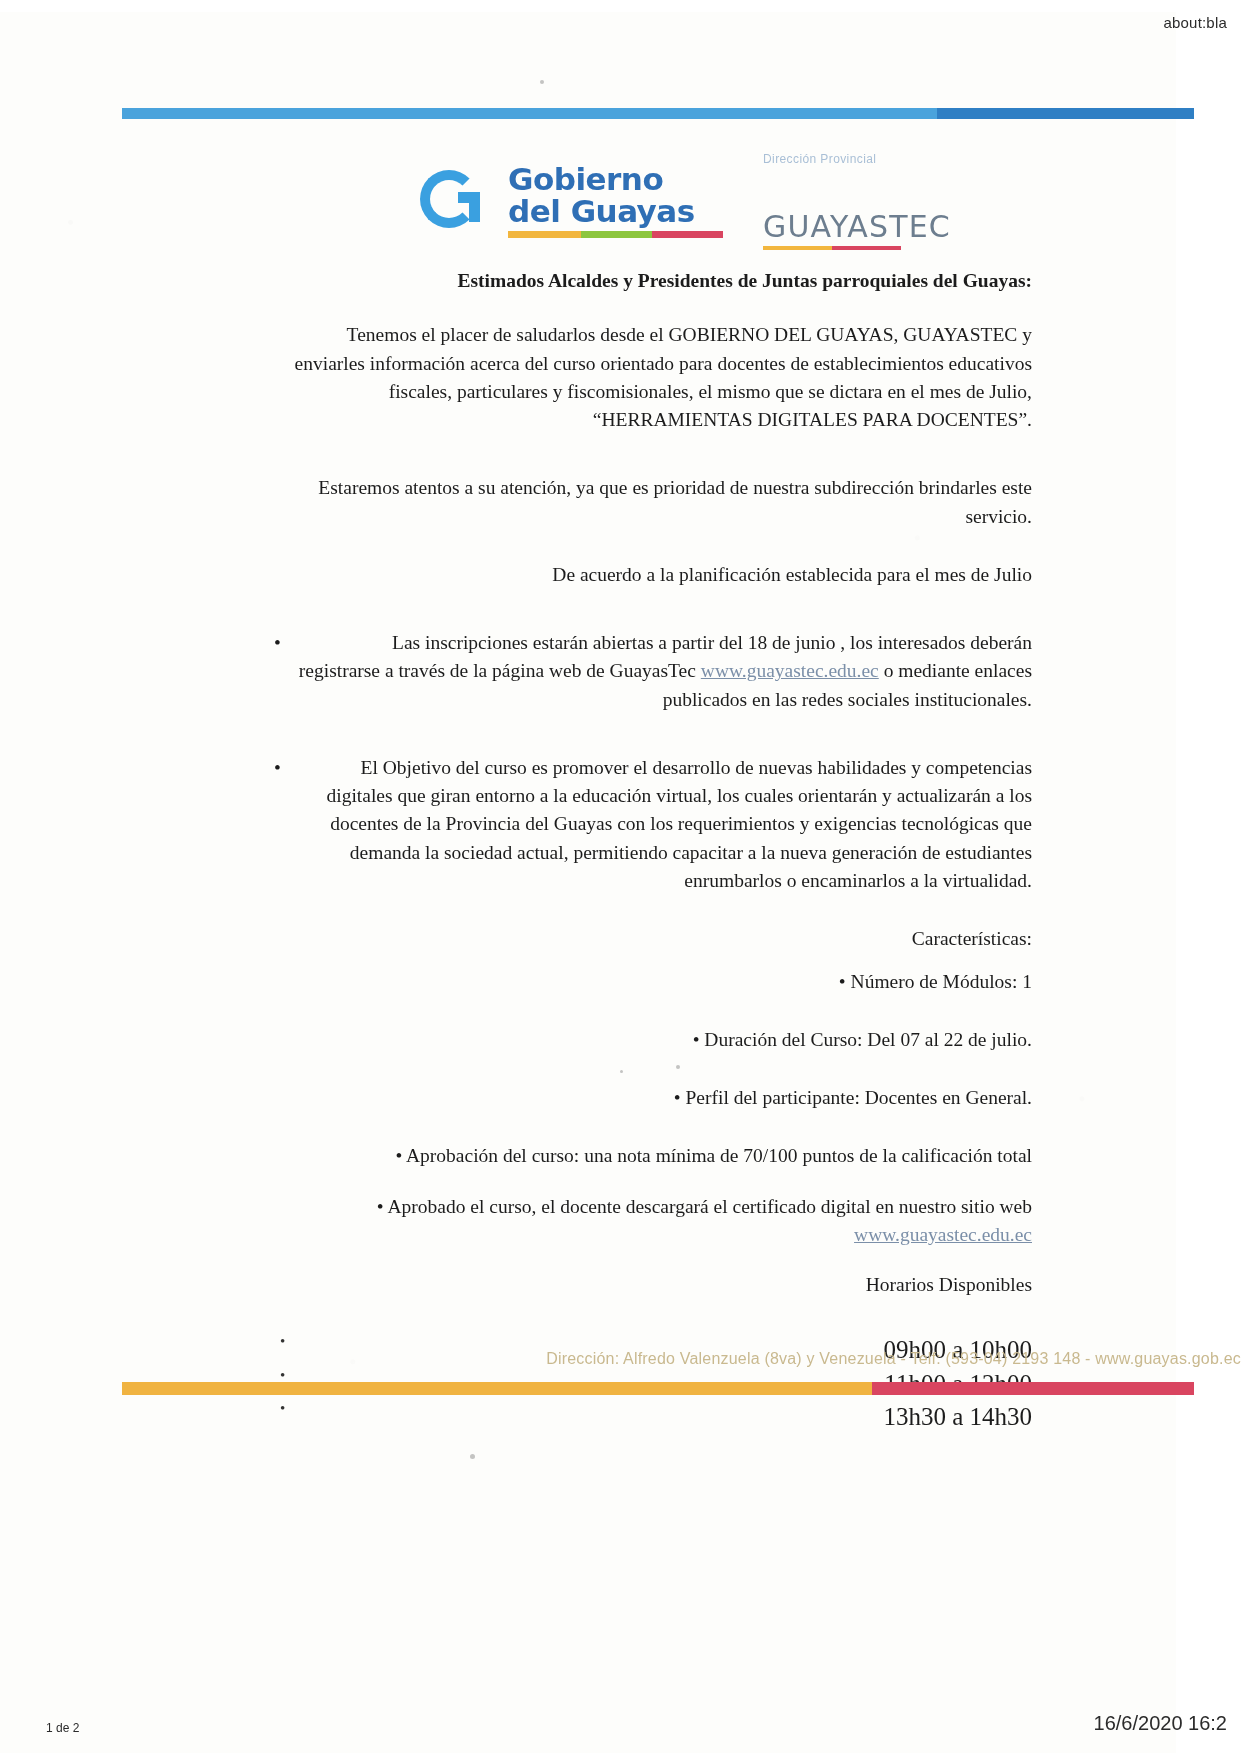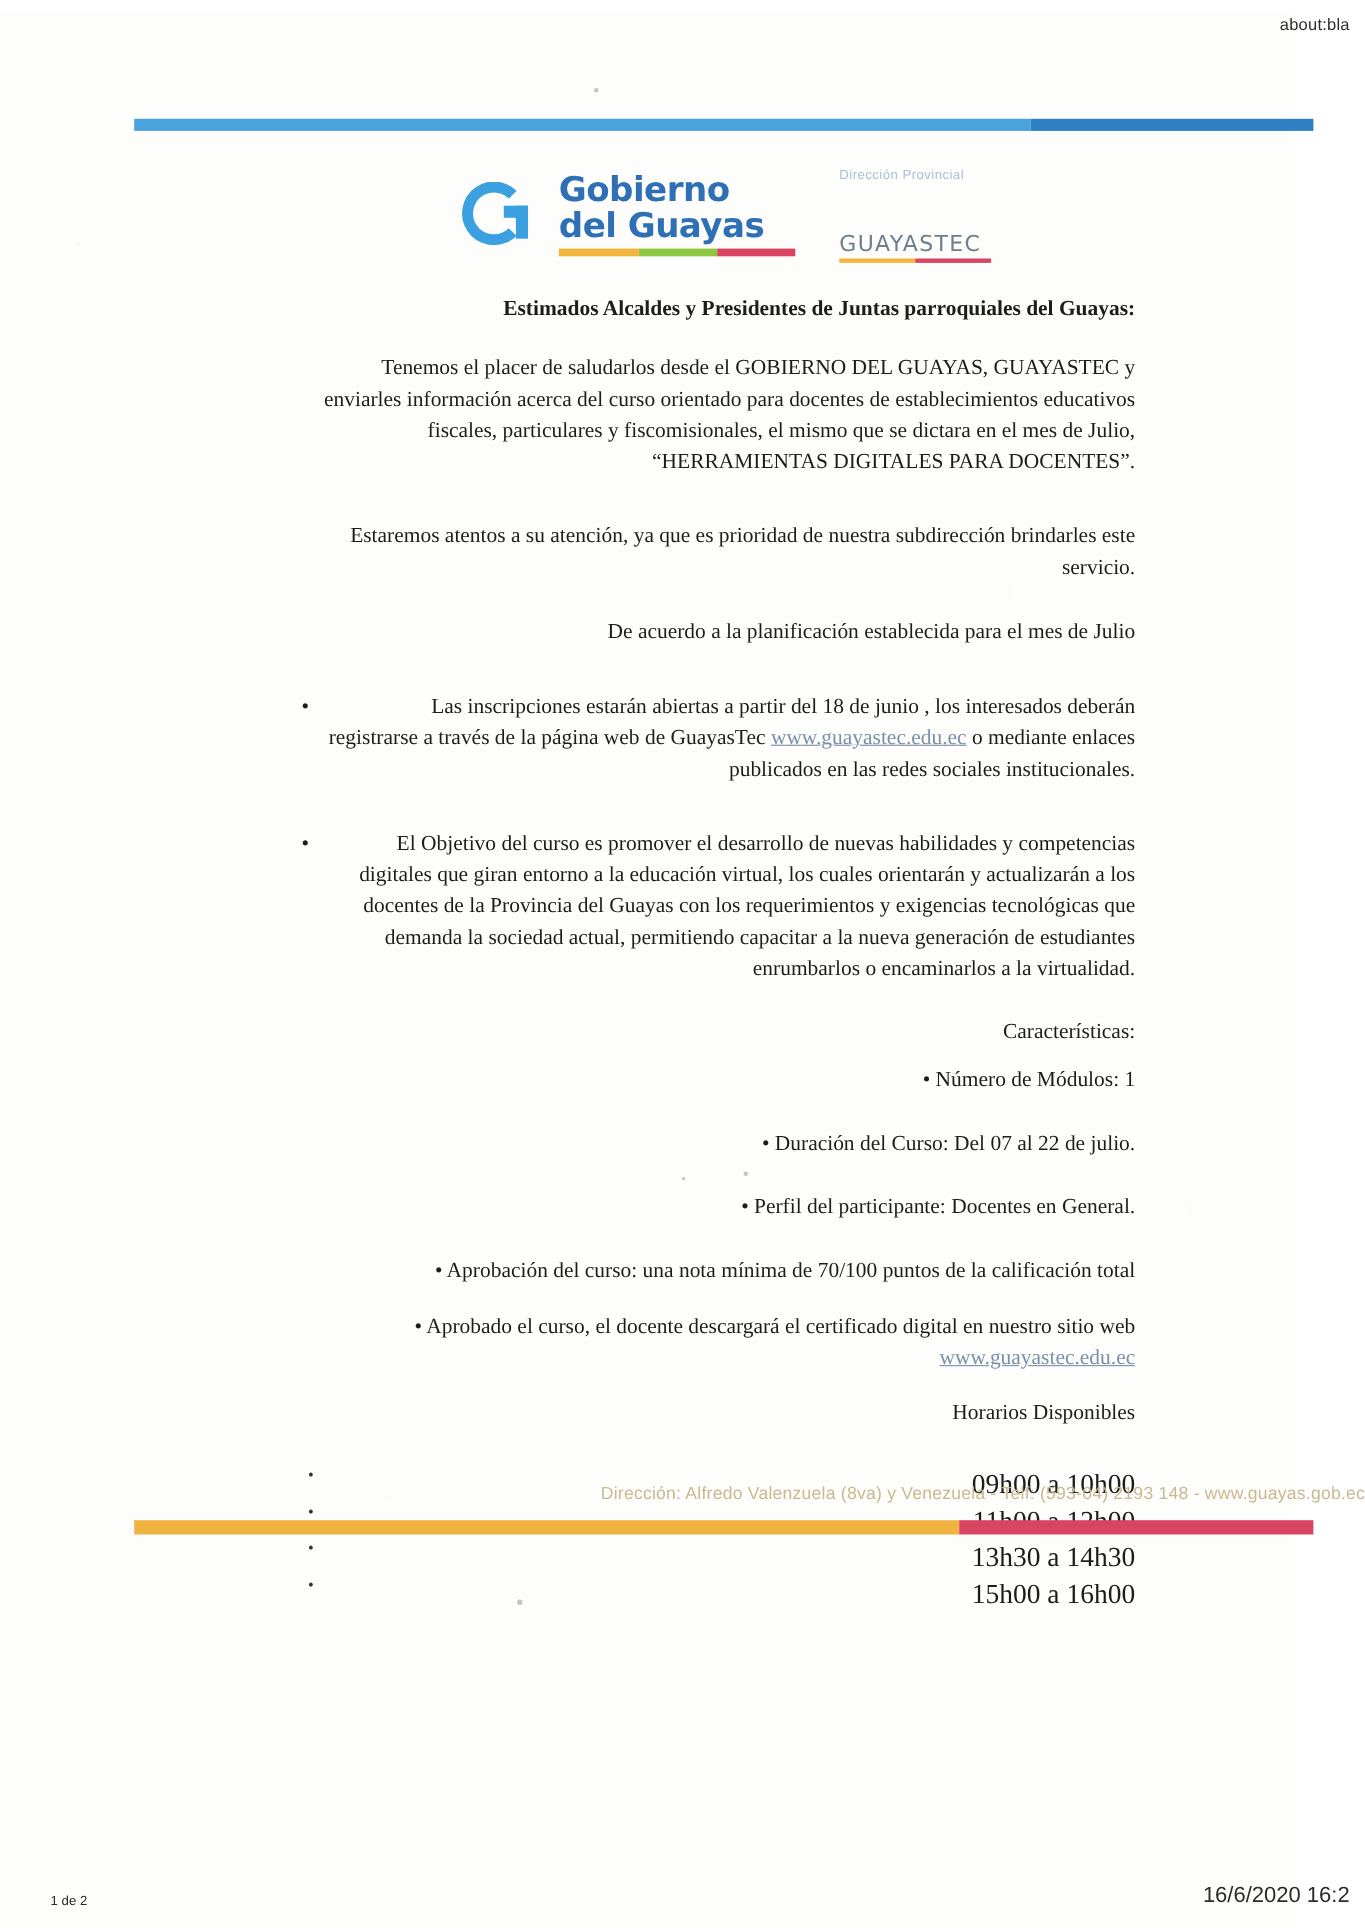--- a/index.html
+++ b/index.html
@@ -153,21 +153,21 @@
   }
   .brand-second .small {
     font-family: "Liberation Sans", sans-serif;
     font-size: 12px;
     color: #a9bfd6;
     letter-spacing: 0.4px;
     margin-bottom: 1px;
   }
   .brand-second .big {
     font-family: "DejaVu Sans", sans-serif;
-    font-size: 20px;
+    font-size: 30px;
     color: #6d7e8f;
     letter-spacing: 1.2px;
     margin-top: 43px;
   }
   .brand-second .rule {
     margin-top: 2px;
     width: 138px;
     height: 4px;
     display: flex;
   }
@@ -324,21 +324,20 @@
     <p class="feat gap-m">
       <span>• Aprobado el curso, el docente descargará el certificado digital en nuestro sitio web  </span><a class="lnk" href="#">www.guayastec.edu.ec</a>
     </p>
 
     <p>Horarios Disponibles</p>
 
     <ul class="schedule">
       <li>09h00 a 10h00</li>
       <li>11h00 a 12h00</li>
       <li>13h30 a 14h30</li>
-      <li>15h00 a 16h00</li>
     </ul>
   </div>
 
   <div class="addr">Dirección: Alfredo Valenzuela (8va) y Venezuela - Telf: (593-04) 2193 148 - www.guayas.gob.ec</div>
 
   <div class="bottom-rule">
     <div class="seg-a"></div>
     <div class="seg-b"></div>
   </div>
 </div>

